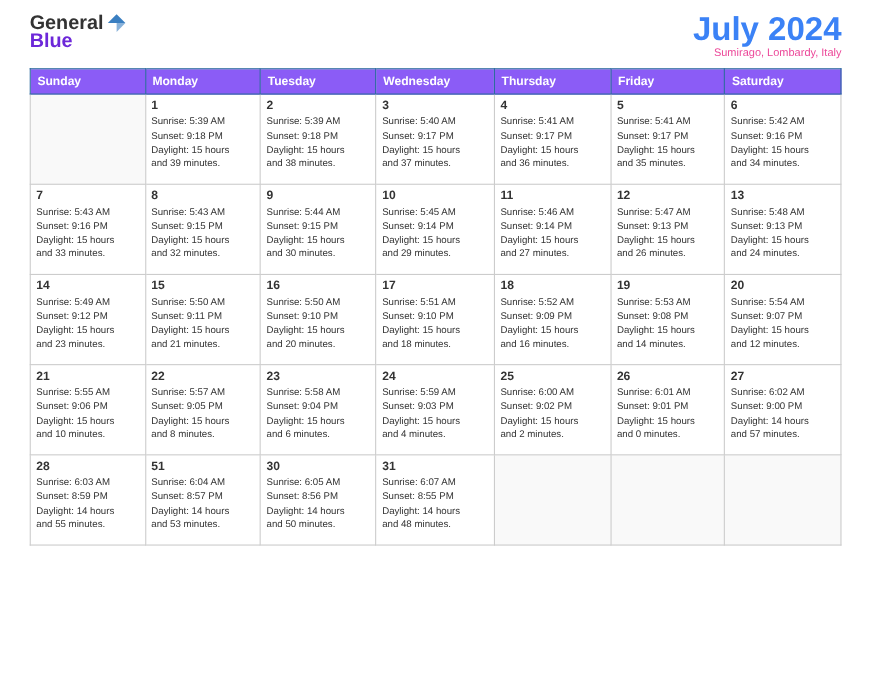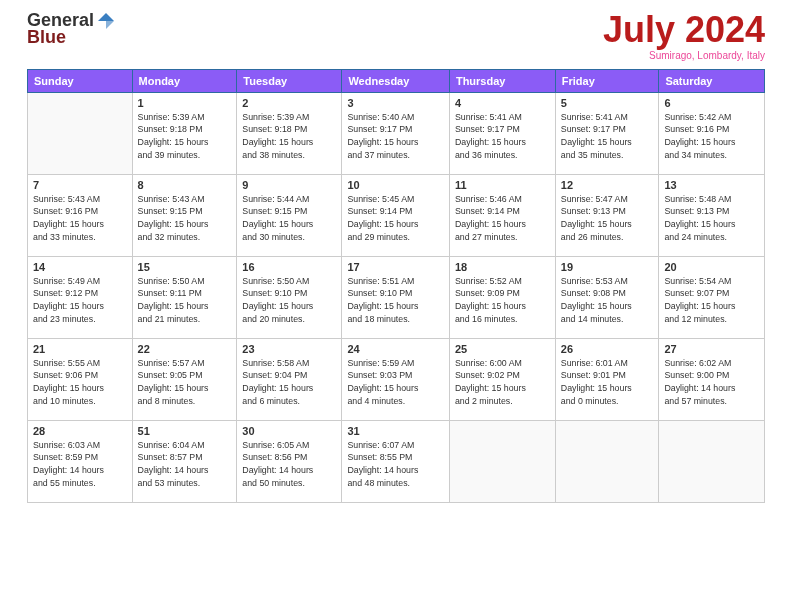--- a/index.html
+++ b/index.html
@@ -35,23 +35,23 @@
     .logo-general { color: #333; }
     .logo-icon {
       width: 20px;
       height: 20px;
       margin-left: 2px;
     }
     .title-block {
       text-align: right;
     }
     .month-title {
-      font-size: 36px;
+      font-size: 30px;
       font-weight: bold;
-      color: #b91c1c;
+      color: #3b82f6;
       line-height: 1.1;
     }
     .location {
       font-size: 10px;
       color: #ec4899;
       text-align: right;
     }
     .calendar-table {
       width: 100%;
       border-collapse: collapse;
@@ -93,21 +93,21 @@
 <div class="page">
   <div class="header">
     <div class="logo">
       <div class="logo-text">
         <span class="logo-general">General</span>
         <svg class="logo-icon" viewBox="0 0 20 20" xmlns="http://www.w3.org/2000/svg">
           <polygon points="10,2 18,10 10,10 2,10" fill="#3a7fc1"></polygon>
           <polygon points="10,10 18,10 10,18" fill="#3a7fc1" opacity="0.6"></polygon>
         </svg>
       </div>
-      <div style="color:#7f1d1d; font-size:18px; font-weight:bold; margin-top:-4px;">Blue</div>
+      <div style="color:#6d28d9; font-size:18px; font-weight:bold; margin-top:-4px;">Blue</div>
     </div>
     <div class="title-block">
       <div class="month-title">July 2024</div>
       <div class="location">Sumirago, Lombardy, Italy</div>
     </div>
   </div>
 
   <table class="calendar-table">
     <thead>
       <tr>

